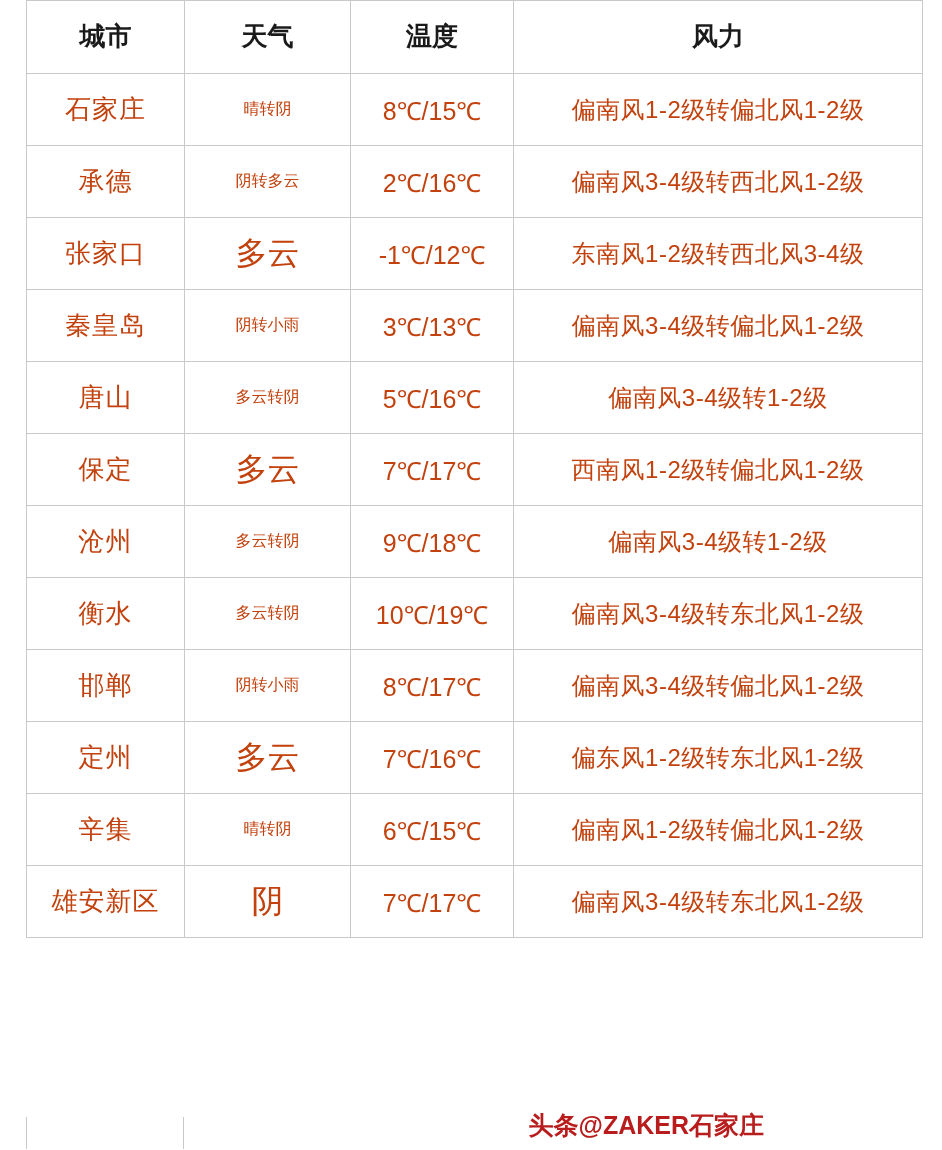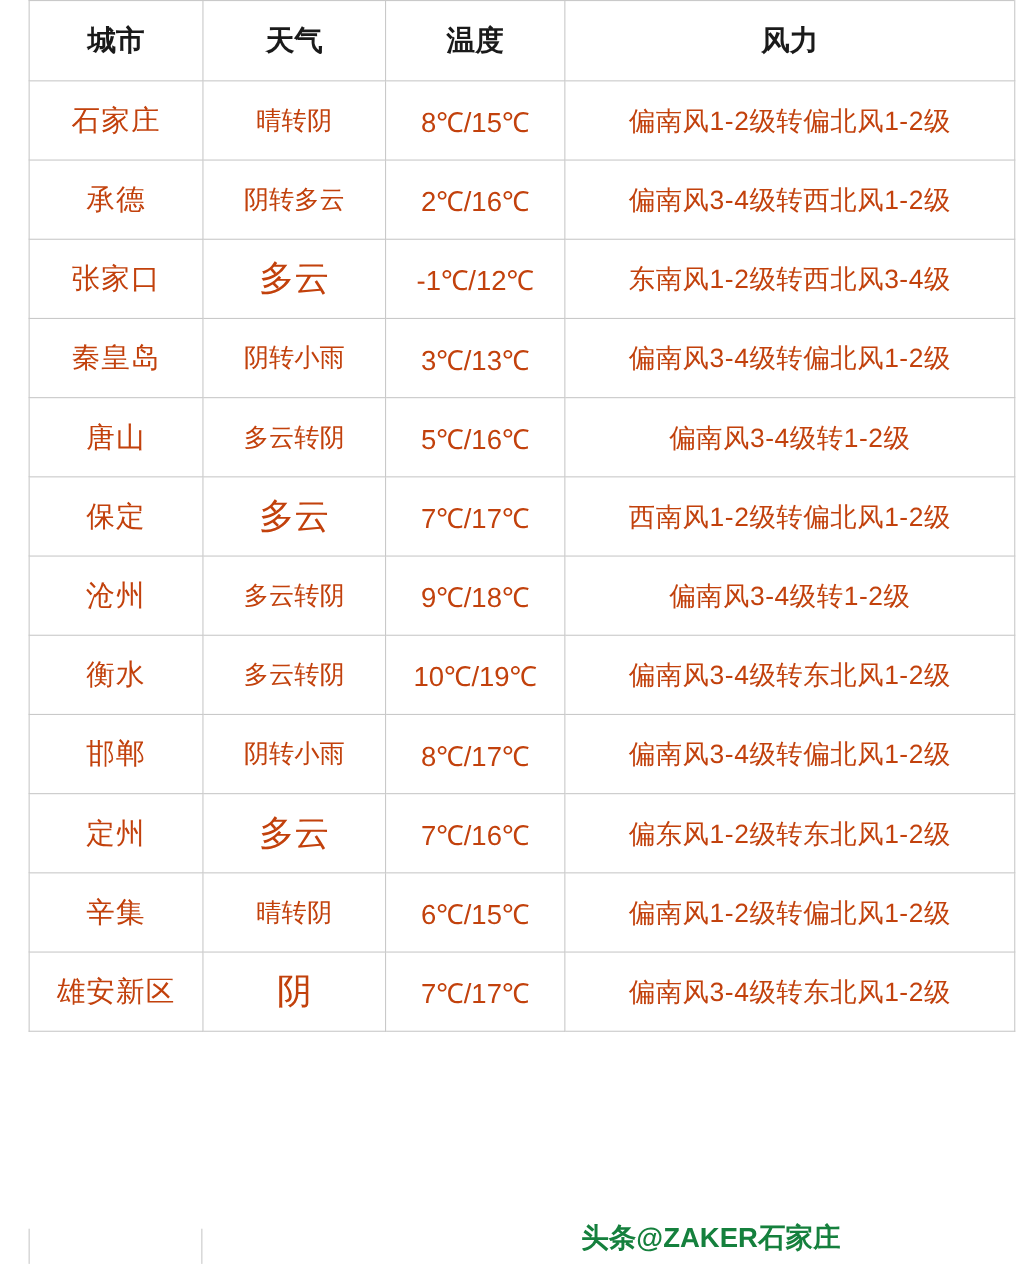--- a/index.html
+++ b/index.html
@@ -49,21 +49,21 @@
   table.weather tbody td {
     height: 71px;
     color: #c2410c;
   }
   td.city {
     font-size: 26px;
     color: #3a3f8f;
     letter-spacing: 1px;
   }
   td.sky {
-    font-size: 23px;
+    font-size: 16px;
     color: #3a3f8f;
   }
   td.sky.big {
     font-size: 32px;
   }
   td.temp {
     font-size: 25px;
     color: #ee0000;
     font-weight: 500;
   }
@@ -80,21 +80,21 @@
     width: 896px;
     height: 1px;
     background: #c9c9c9;
   }
   .watermark {
     position: absolute;
     right: 18px;
     bottom: 8px;
     font-size: 25px;
     font-weight: bold;
-    color: #15803d;
+    color: #b91c1c;
     letter-spacing: 0px;
     font-family: "Liberation Sans", sans-serif;
   }
   .bottom-stub {
     position: absolute;
     left: 26px;
     top: 1117px;
     width: 158px;
     height: 32px;
     border-left: 1px solid #c9c9c9;

